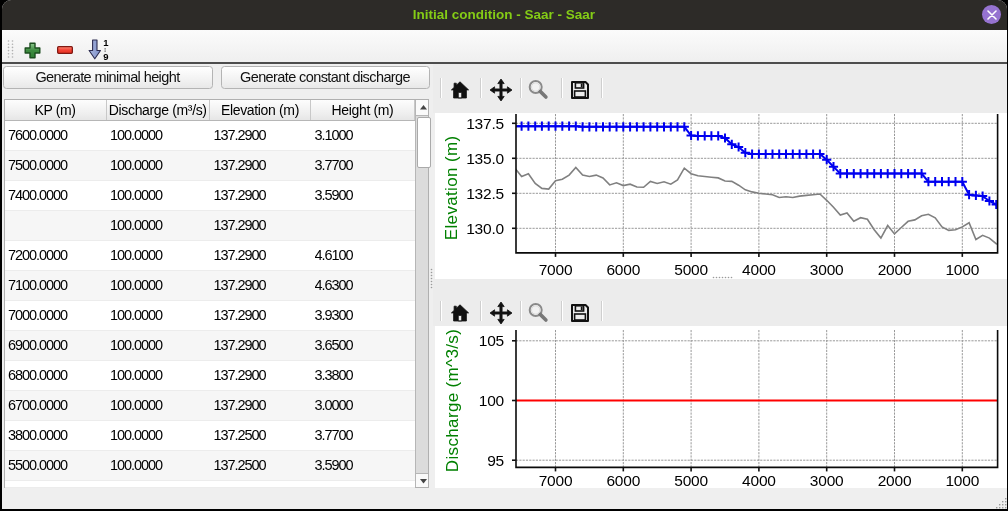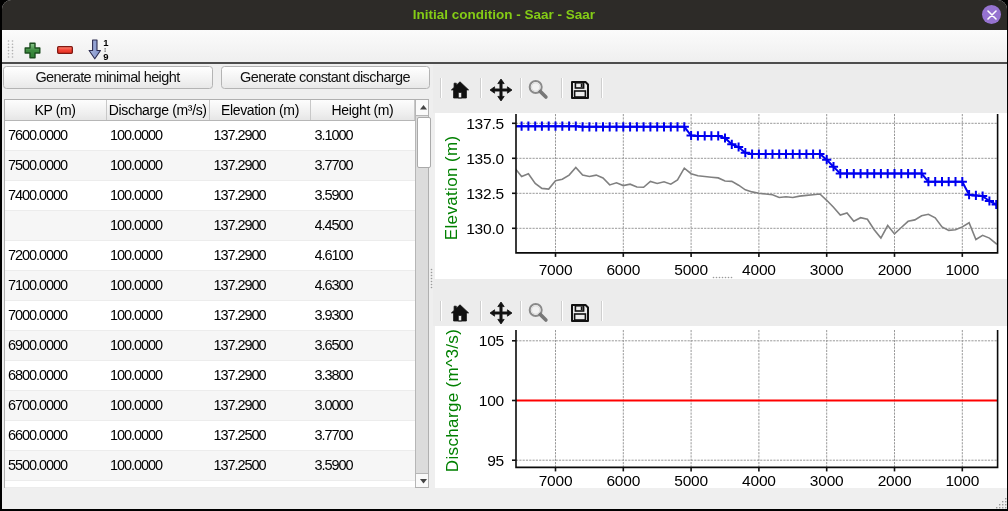--- a/index.html
+++ b/index.html
@@ -116,21 +116,20 @@
       </div>
       <div class="trow even" style="top:80.5px;height:30.0px">
         <div class="cell" style="left:3.5px;width:98.5px">7400.0000</div>
         <div class="cell" style="left:105.5px;width:100.0px">100.0000</div>
         <div class="cell" style="left:209.0px;width:97.5px">137.2900</div>
         <div class="cell" style="left:310.0px;width:100.5px">3.5900</div>
       </div>
       <div class="trow odd" style="top:110.5px;height:30.0px">
         <div class="cell" style="left:105.5px;width:100.0px">100.0000</div>
         <div class="cell" style="left:209.0px;width:97.5px">137.2900</div>
-        <div class="cell" style="left:310.0px;width:100.5px">4.4500</div>
       </div>
       <div class="trow even" style="top:140.5px;height:30.0px">
         <div class="cell" style="left:3.5px;width:98.5px">7200.0000</div>
         <div class="cell" style="left:105.5px;width:100.0px">100.0000</div>
         <div class="cell" style="left:209.0px;width:97.5px">137.2900</div>
         <div class="cell" style="left:310.0px;width:100.5px">4.6100</div>
       </div>
       <div class="trow odd" style="top:170.5px;height:30.0px">
         <div class="cell" style="left:3.5px;width:98.5px">7100.0000</div>
         <div class="cell" style="left:105.5px;width:100.0px">100.0000</div>
@@ -155,21 +154,21 @@
         <div class="cell" style="left:209.0px;width:97.5px">137.2900</div>
         <div class="cell" style="left:310.0px;width:100.5px">3.3800</div>
       </div>
       <div class="trow odd" style="top:290.5px;height:30.0px">
         <div class="cell" style="left:3.5px;width:98.5px">6700.0000</div>
         <div class="cell" style="left:105.5px;width:100.0px">100.0000</div>
         <div class="cell" style="left:209.0px;width:97.5px">137.2900</div>
         <div class="cell" style="left:310.0px;width:100.5px">3.0000</div>
       </div>
       <div class="trow even" style="top:320.5px;height:30.0px">
-        <div class="cell" style="left:3.5px;width:98.5px">6600.0000</div>
+        <div class="cell" style="left:3.5px;width:98.5px">3800.0000</div>
         <div class="cell" style="left:105.5px;width:100.0px">100.0000</div>
         <div class="cell" style="left:209.0px;width:97.5px">137.2500</div>
         <div class="cell" style="left:310.0px;width:100.5px">3.7700</div>
       </div>
       <div class="trow odd" style="top:350.5px;height:30.0px">
         <div class="cell" style="left:3.5px;width:98.5px">5500.0000</div>
         <div class="cell" style="left:105.5px;width:100.0px">100.0000</div>
         <div class="cell" style="left:209.0px;width:97.5px">137.2500</div>
         <div class="cell" style="left:310.0px;width:100.5px">3.5900</div>
       </div>

